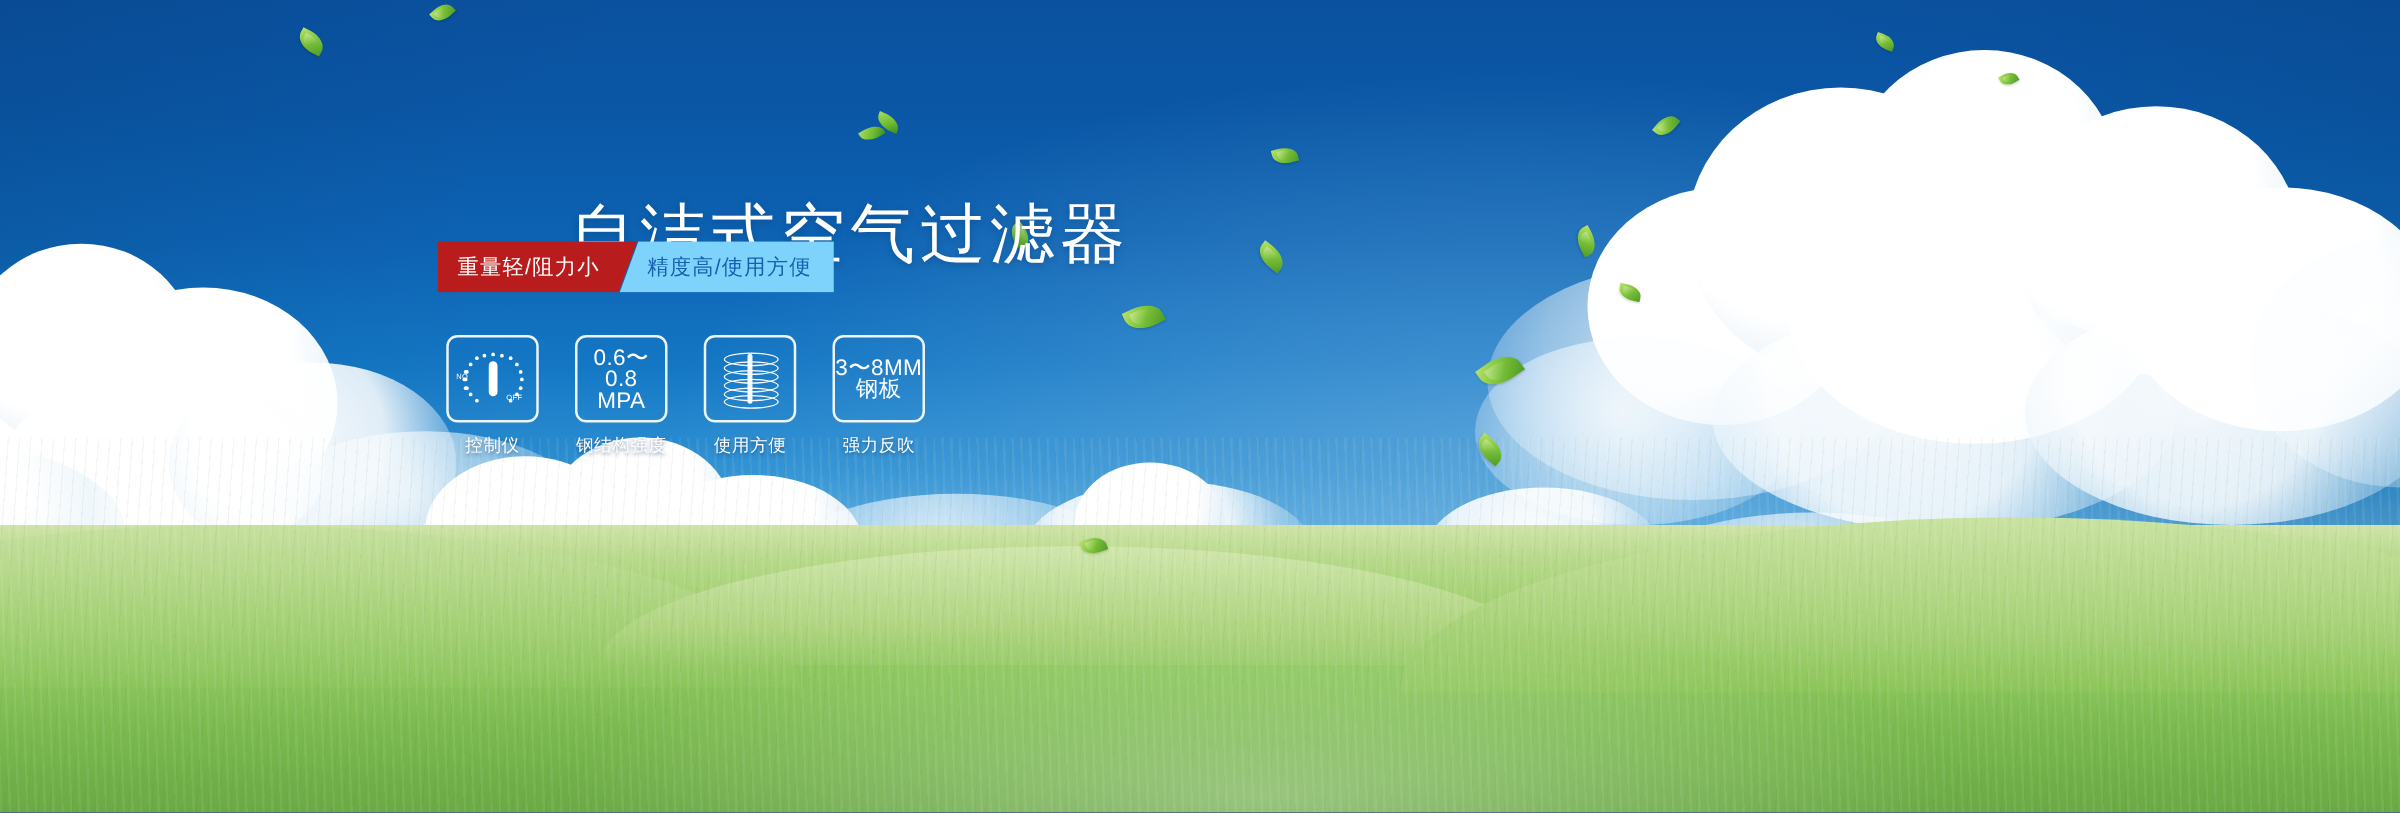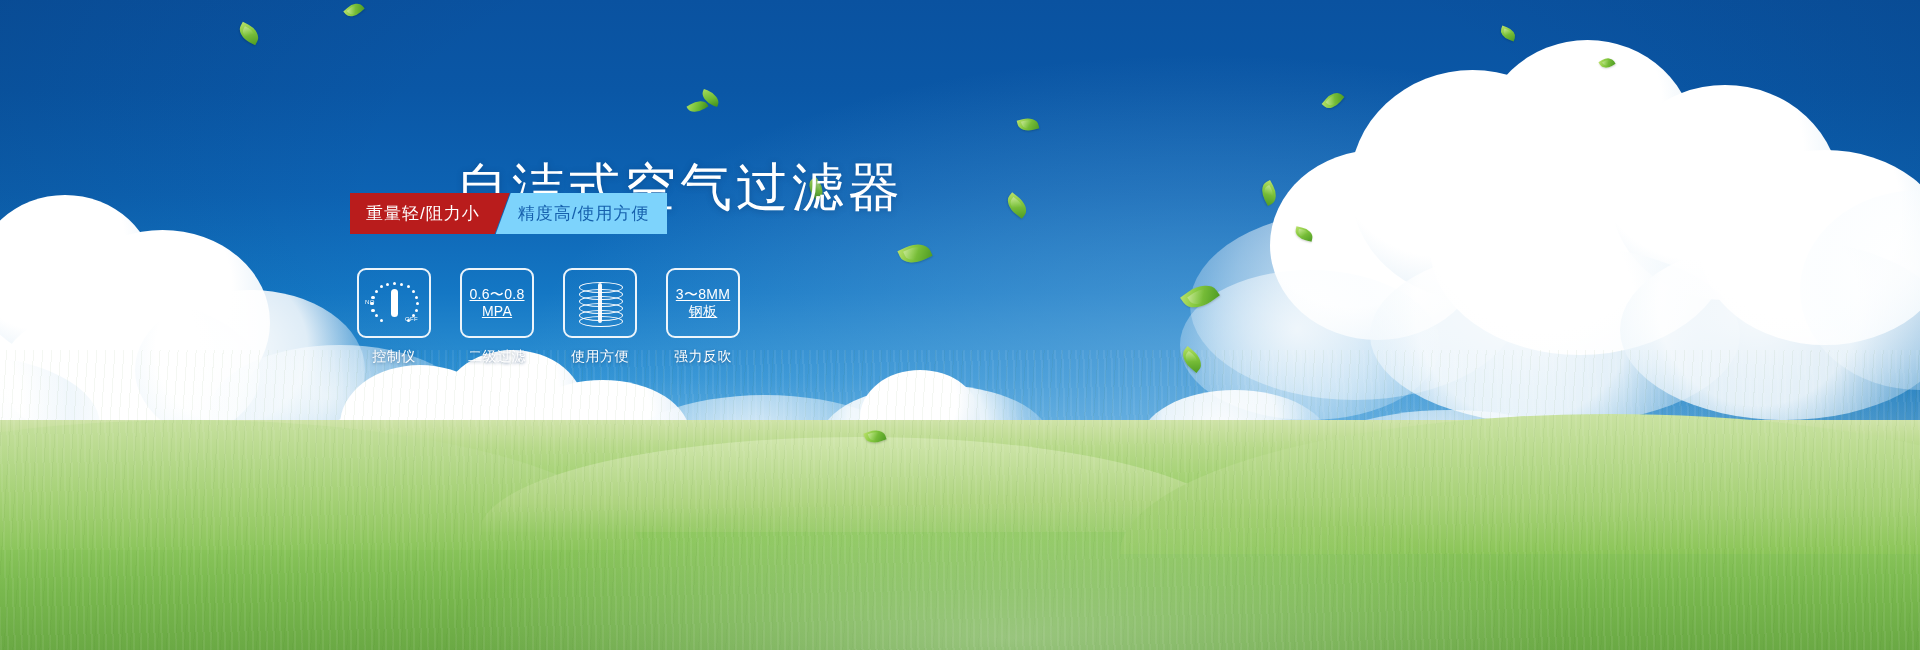--- a/index.html
+++ b/index.html
@@ -57,21 +57,21 @@
     font-family:"Liberation Sans","DejaVu Sans",sans-serif;}
   .badge-a{background:#b91c1c;color:#fff;padding:0 20px 0 16px;
     clip-path:polygon(0 0,100% 0,calc(100% - 15px) 100%,0 100%);padding-right:30px;}
   .badge-b{background:#7dd3fc;color:#1660ad;padding:0 18px 0 22px;margin-left:-14px;
     clip-path:polygon(15px 0,100% 0,100% 100%,0 100%);}
 
   .feats{position:absolute;left:355px;top:268px;display:flex;gap:25px;}
   .feat{width:78px;display:flex;flex-direction:column;align-items:center;}
   .fbox{width:70px;height:66px;border:2px solid rgba(255,255,255,.92);border-radius:9px;
     display:flex;align-items:center;justify-content:center;position:relative;}
-  .fbox-txt{color:#fff;font-size:14px;line-height:17px;text-align:center;letter-spacing:.3px;text-decoration:underline;}
+  .fbox-txt{color:#fff;font-size:18px;line-height:17px;text-align:center;letter-spacing:.3px;}
   .flabel{margin-top:10px;color:#ffffff;font-size:14px;letter-spacing:.5px;white-space:nowrap;
     text-shadow:0 1px 3px rgba(8,48,95,.5);}
 
   .dial{position:relative;width:48px;height:46px;}
   .dot{position:absolute;width:3.2px;height:3.2px;border-radius:50%;background:#fff;}
   .dialbar{position:absolute;left:50%;top:9px;width:7px;height:28px;margin-left:-3.5px;
     border-radius:4px;background:#fff;}
   .dlabel{position:absolute;color:#fff;font-size:6px;letter-spacing:.3px;}
 
   .coil{position:relative;width:42px;height:44px;}
@@ -204,21 +204,21 @@
         <div class="flabel">控制仪</div>
       </div>
 
       <div class="feat">
         <div class="fbox">
           <div class="fbox-txt">
             <div>0.6〜0.8</div>
             <div>MPA</div>
           </div>
         </div>
-        <div class="flabel">二级过滤</div>
+        <div class="flabel">钢结构强度</div>
       </div>
 
       <div class="feat">
         <div class="fbox">
           <div class="coil">
             <div class="coilstem"></div>
             <div class="ring" style="top:1px;"></div>
             <div class="ring" style="top:8px;"></div>
             <div class="ring" style="top:15px;"></div>
             <div class="ring" style="top:22px;"></div>

